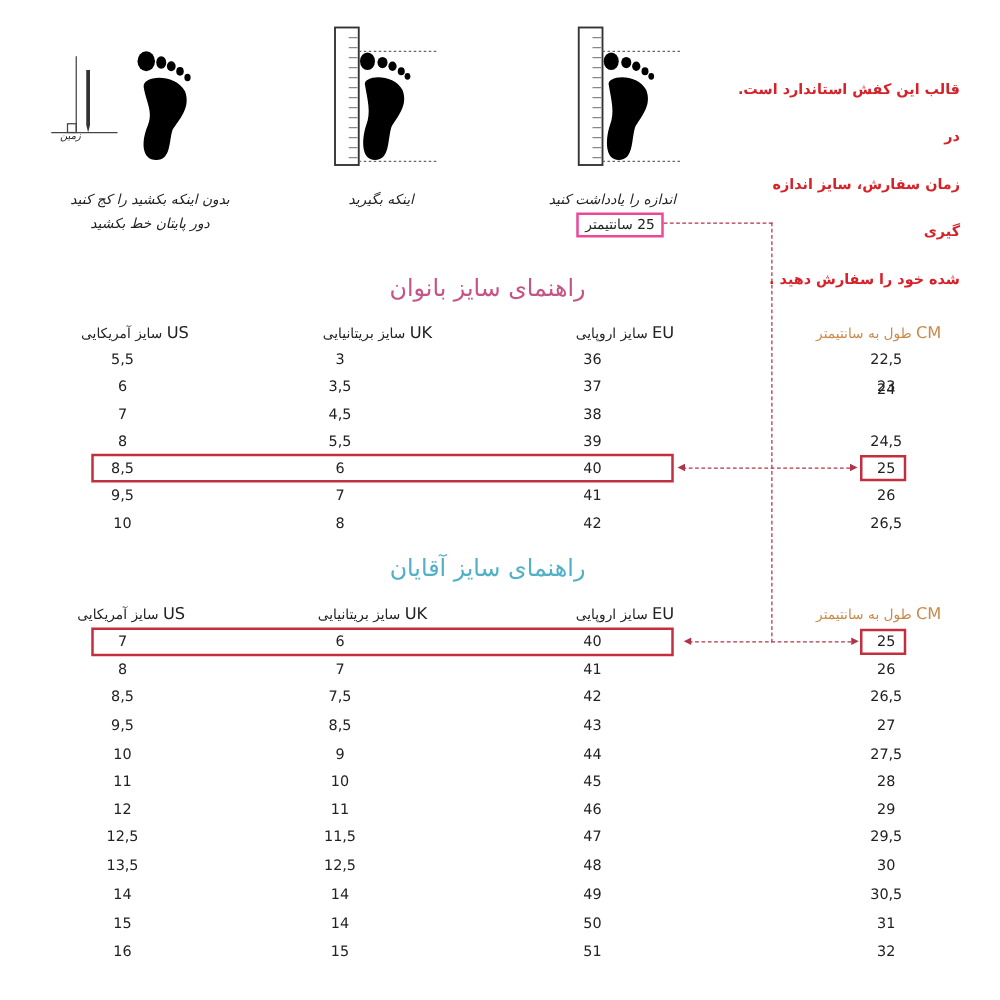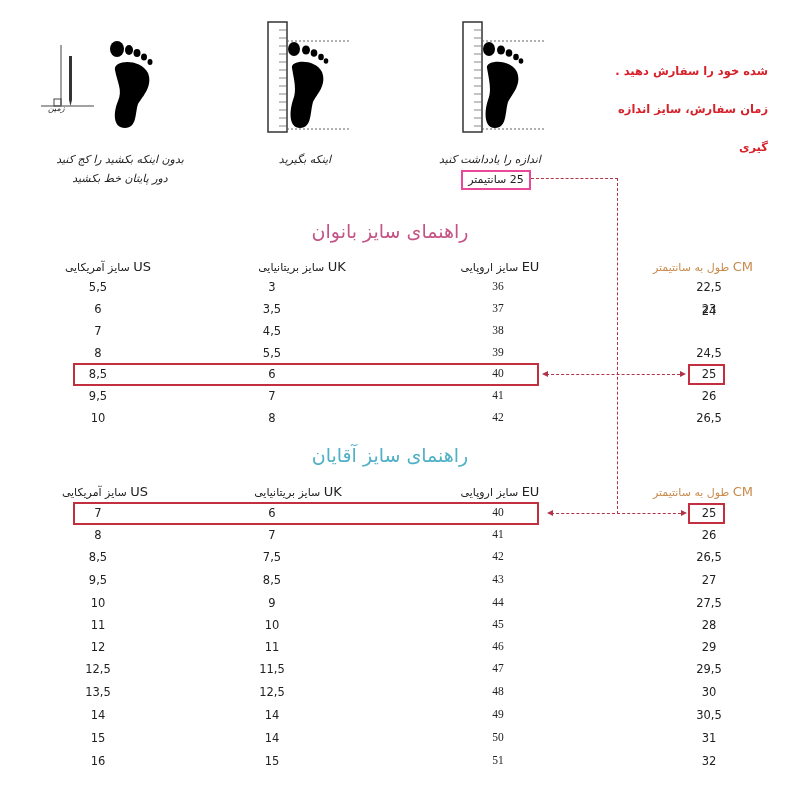--- a/index.html
+++ b/index.html
@@ -9,21 +9,21 @@
   .note { position: absolute; left: 590px; top: 52px; width: 178px; direction: rtl; text-align: right; color: #d6212a; font-weight: bold; font-size: 11.5px; line-height: 38px; }
   .measure-box { position: absolute; left: 461px; top: 170px; width: 66px; height: 16px; border: 2px solid #ec4899; font-size: 11px; direction: rtl; text-align: center; line-height: 16px; background: #fff; }
   .title { position: absolute; font-size: 19px; direction: rtl; text-align: center; width: 300px; }
   .title.women { left: 240px; top: 220px; color: #c45486; }
   .title.men { left: 240px; top: 444px; color: #4fb0c6; }
   .hdr { position: absolute; font-size: 11px; direction: rtl; white-space: nowrap; text-align: center; }
   .hdr .lat { font-size: 13px; }
   .cell { position: absolute; font-size: 11.5px; text-align: center; width: 60px; color: #222; }
   .col-us { left: 68px; }
   .col-uk { left: 242px; }
-  .col-eu { left: 468px; font-family: Liberation Serif, serif; }
+  .col-eu { left: 444px; }
   .col-cm { left: 679px; }
   .hl-row { position: absolute; left: 73px; width: 462px; height: 19px; border: 2px solid #c2303f; }
   .hl-cm { position: absolute; left: 688px; width: 33px; height: 17px; border: 2px solid #c2303f; }
   .dash-h { position: absolute; height: 0; border-top: 1.5px dashed #b03448; }
   .dash-v { position: absolute; width: 0; border-left: 1.5px dashed #b03448; }
   .arrow-l { position: absolute; width: 0; height: 0; border-top: 3px solid transparent; border-bottom: 3px solid transparent; border-right: 6px solid #b03448; }
   .arrow-r { position: absolute; width: 0; height: 0; border-top: 3px solid transparent; border-bottom: 3px solid transparent; border-left: 6px solid #b03448; }
 </style>
 </head>
 <body>
@@ -105,22 +105,23 @@
   <ellipse cx="49" cy="33" rx="3.3" ry="3.8" fill="#000"></ellipse>
   <ellipse cx="56" cy="37" rx="2.8" ry="3.2" fill="#000"></ellipse>
   <ellipse cx="61" cy="41" rx="2.3" ry="2.7" fill="#000"></ellipse>
   <path d="M27 48 C25 40 50 38 57 52 C62 65 52 74 48 82 C45 92 47 108 35 108 C24 108 24 92 28 80 C32 70 29 60 27 48 Z" fill="#000"></path>
 </svg>
 
 <div class="abs cap" style="left:410px;top:150px;width:160px">اندازه را یادداشت کنید</div>
 <div class="measure-box">25 سانتیمتر</div>
 
 <div class="note">
+  <div>قالب این کفش استاندارد است. در</div>
+  <div>زمان سفارش، سایز اندازه گیری</div>
   <div>شده خود را سفارش دهید .</div>
-  <div>زمان سفارش، سایز اندازه گیری</div>
 </div>
 
 <div class="dash-h" style="left:531px;top:178px;width:87px"></div>
 <div class="dash-v" style="left:617px;top:178px;height:336px"></div>
 <div class="dash-h" style="left:546px;top:374px;width:134px"></div>
 <div class="arrow-l" style="left:542px;top:371px"></div>
 <div class="arrow-r" style="left:680px;top:371px"></div>
 <div class="dash-h" style="left:551px;top:513px;width:130px"></div>
 <div class="arrow-l" style="left:547px;top:510px"></div>
 <div class="arrow-r" style="left:681px;top:510px"></div>

